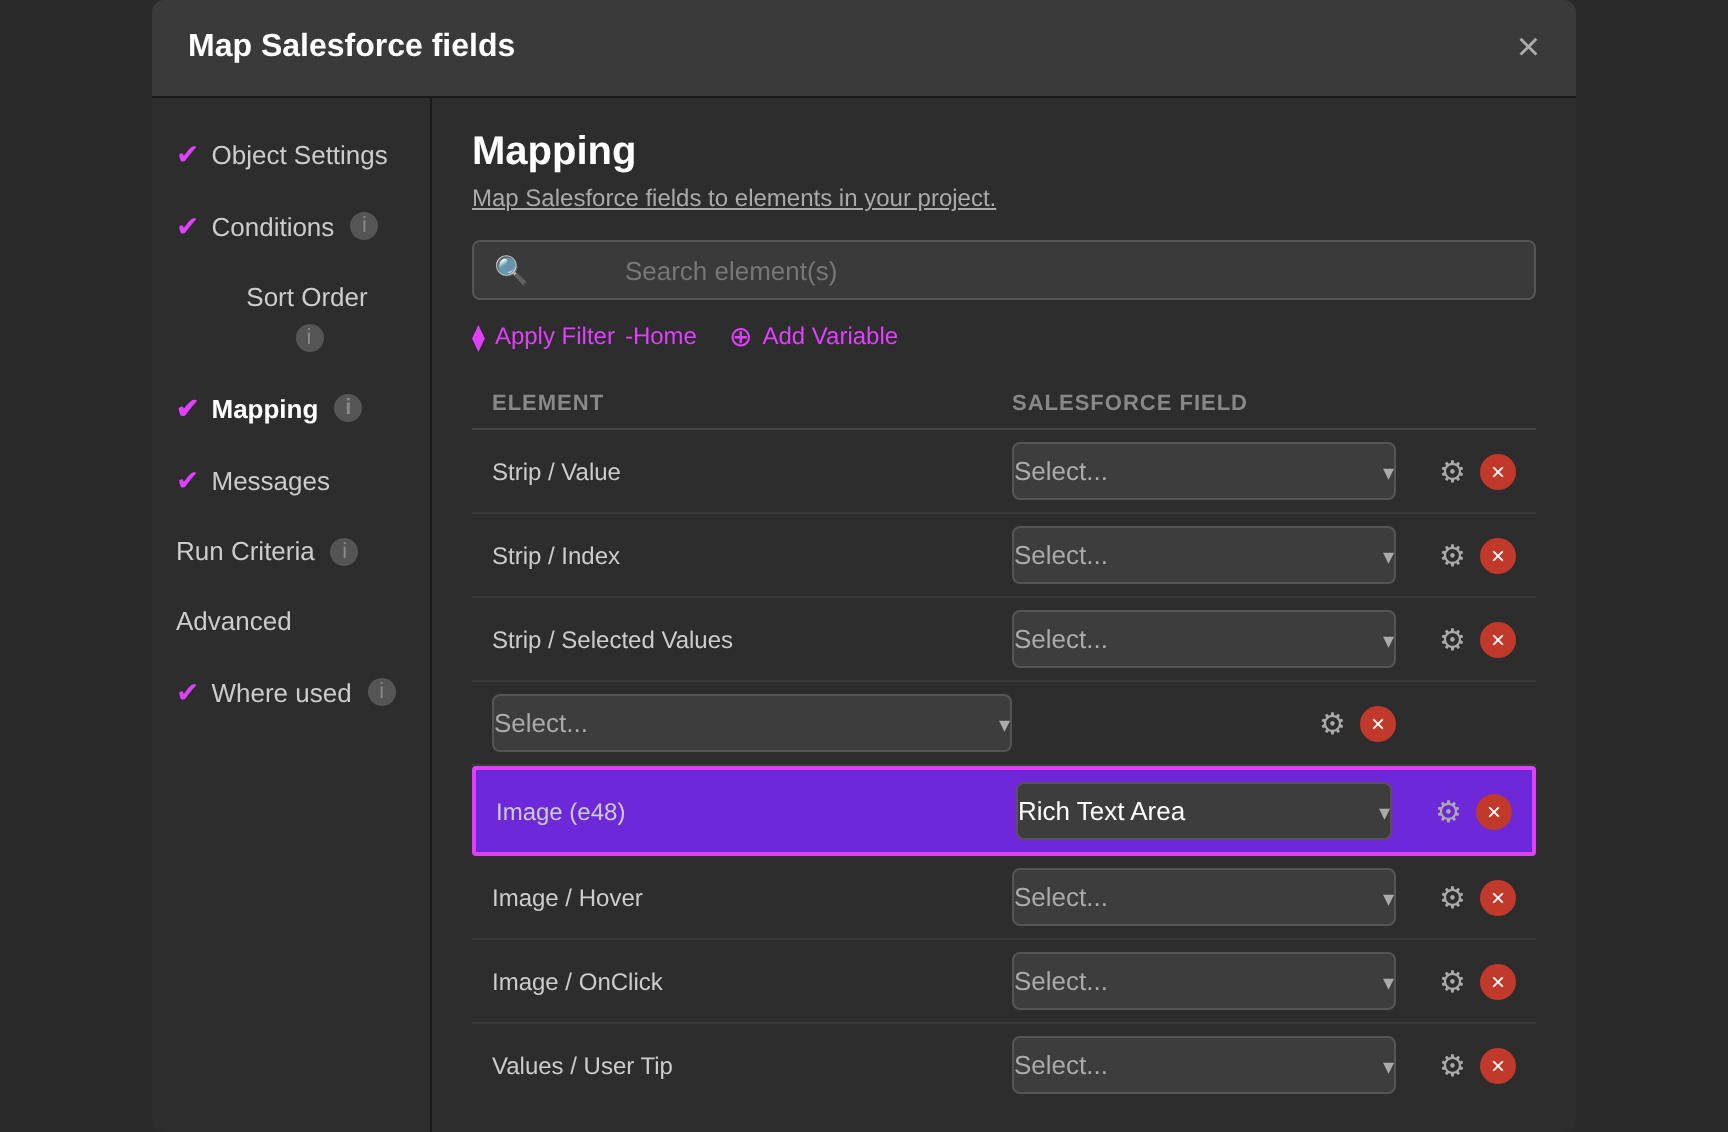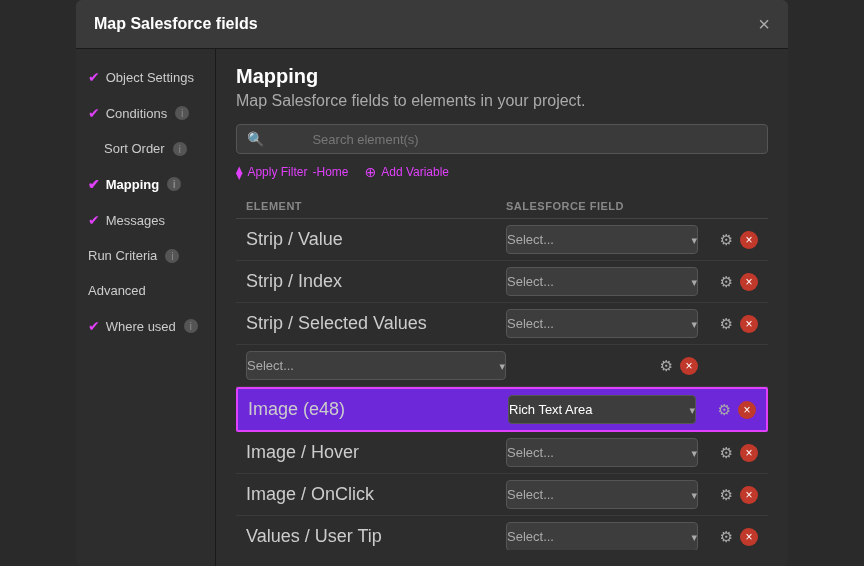--- a/index.html
+++ b/index.html
@@ -80,42 +80,44 @@
       width: 14px;
       height: 14px;
       display: inline-flex;
       align-items: center;
       justify-content: center;
       margin-left: 2px;
     }
 
     .sidebar-item.indent {
       padding-left: 28px;
+      flex-direction: column;
     }
 
     
     .main-content {
       flex: 1;
       display: flex;
       flex-direction: column;
       padding: 16px 20px;
       overflow: hidden;
     }
 
     .page-title {
       color: #fff;
       font-size: 20px;
       font-weight: bold;
       margin-bottom: 4px;
     }
 
     .page-subtitle {
       color: #aaa;
-      font-size: 16px;
+      font-size: 12px;
       margin-bottom: 14px;
+      text-decoration: underline;
     }
 
     .search-bar {
       display: flex;
       align-items: center;
       background: #3a3a3a;
       border: 1px solid #555;
       border-radius: 4px;
       padding: 6px 10px;
       margin-bottom: 10px;
@@ -186,21 +188,21 @@
     }
 
     .table-row.highlighted {
       border: 2px solid #e040fb;
       border-radius: 2px;
       background: #6d28d9;
     }
 
     .cell-label {
       color: #ccc;
-      font-size: 18px;
+      font-size: 12px;
       display: flex;
       align-items: center;
     }
 
     .select-field {
       display: flex;
       align-items: flex-end;
       justify-content: space-between;
       background: #3d3d3d;
       border: 1px solid #555;

